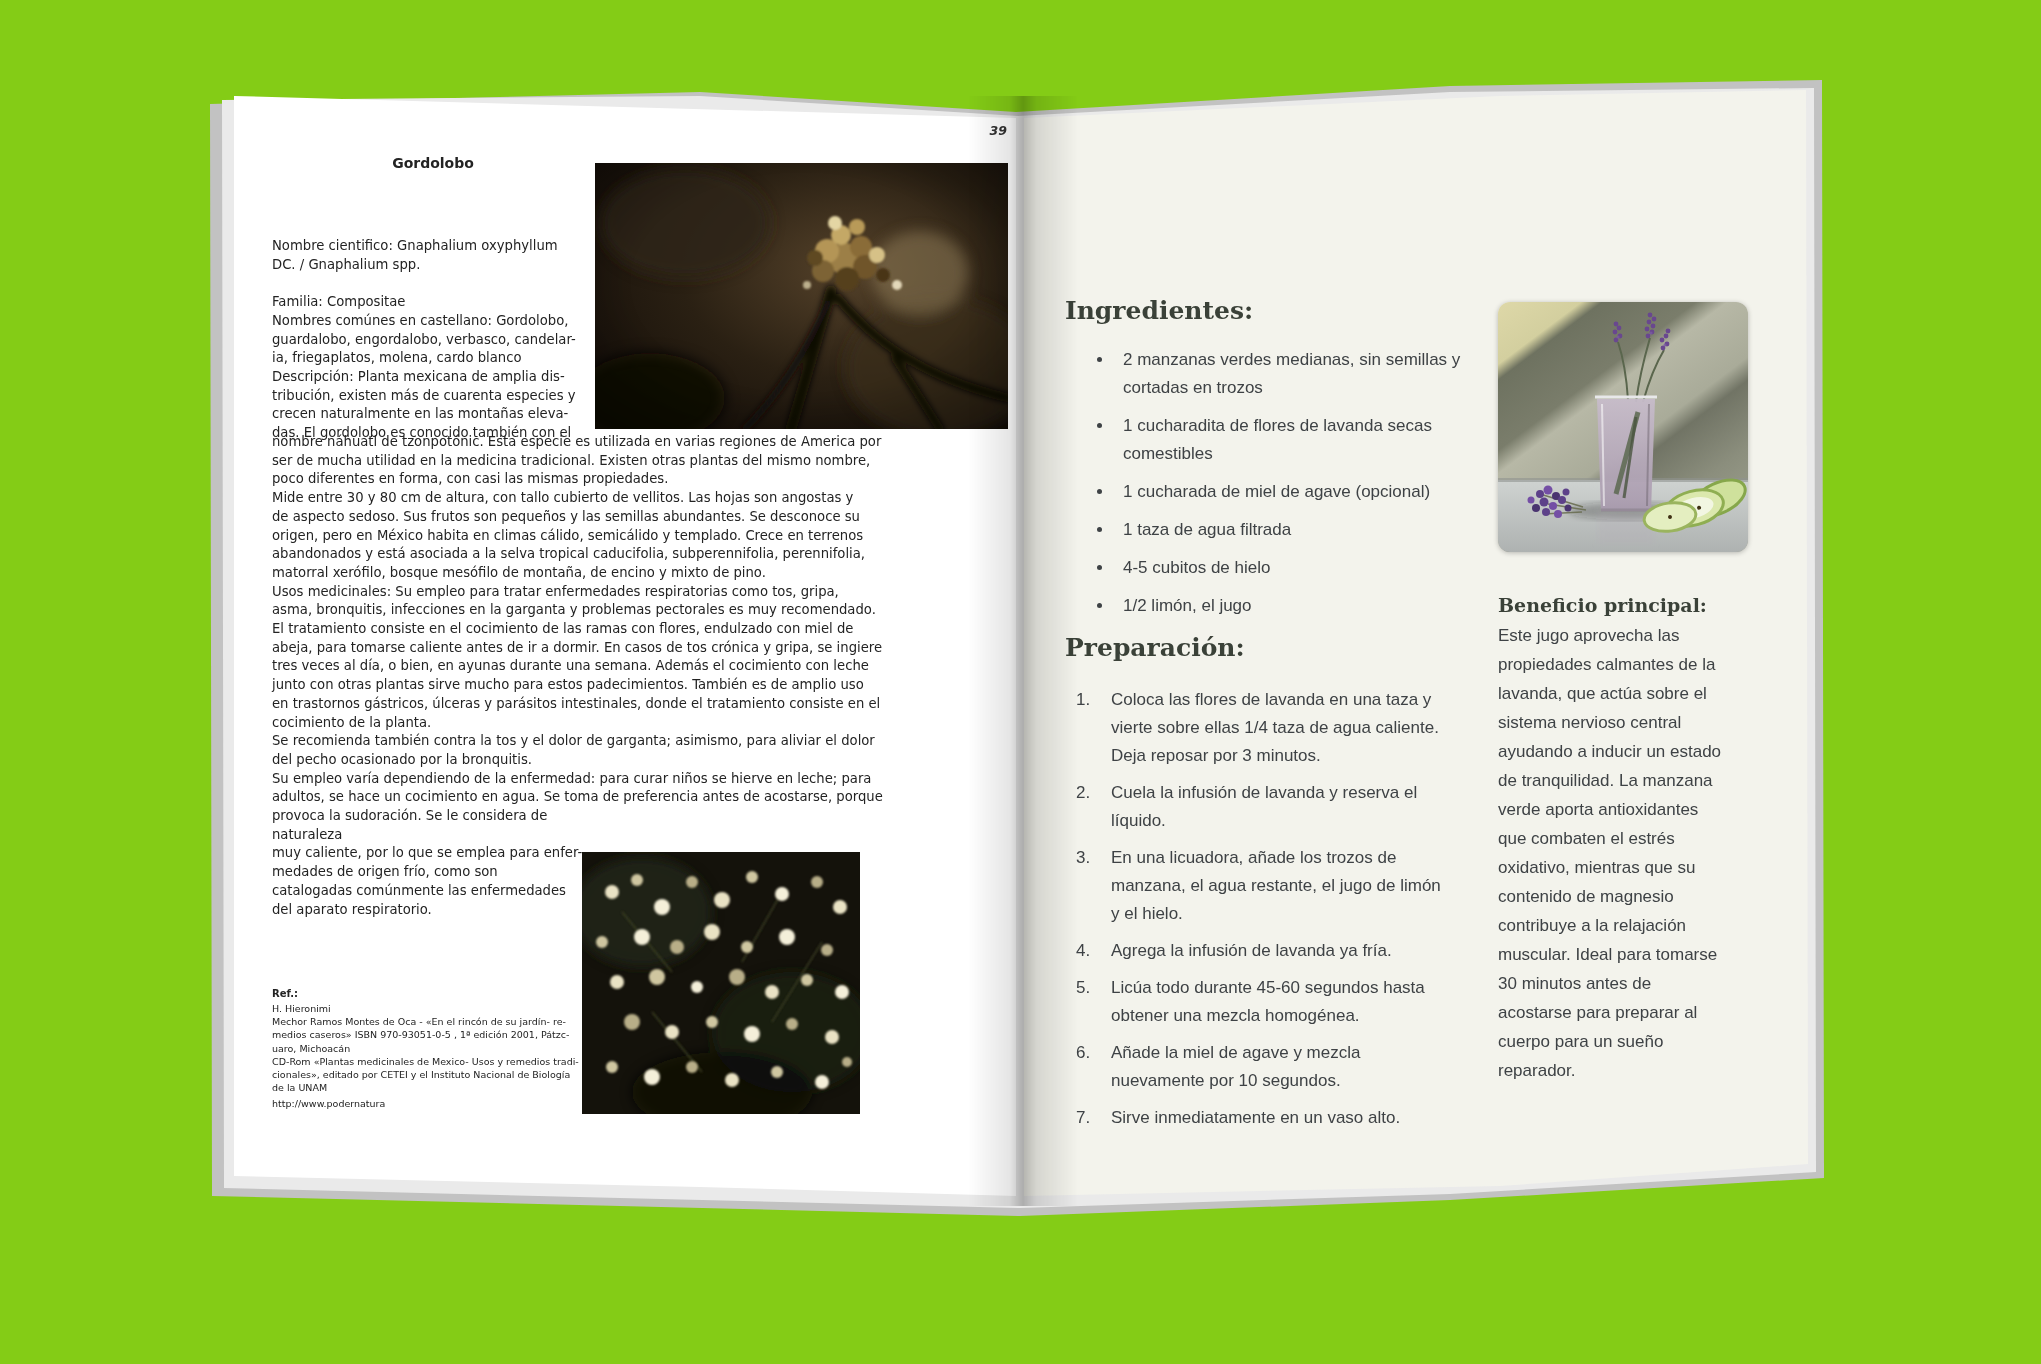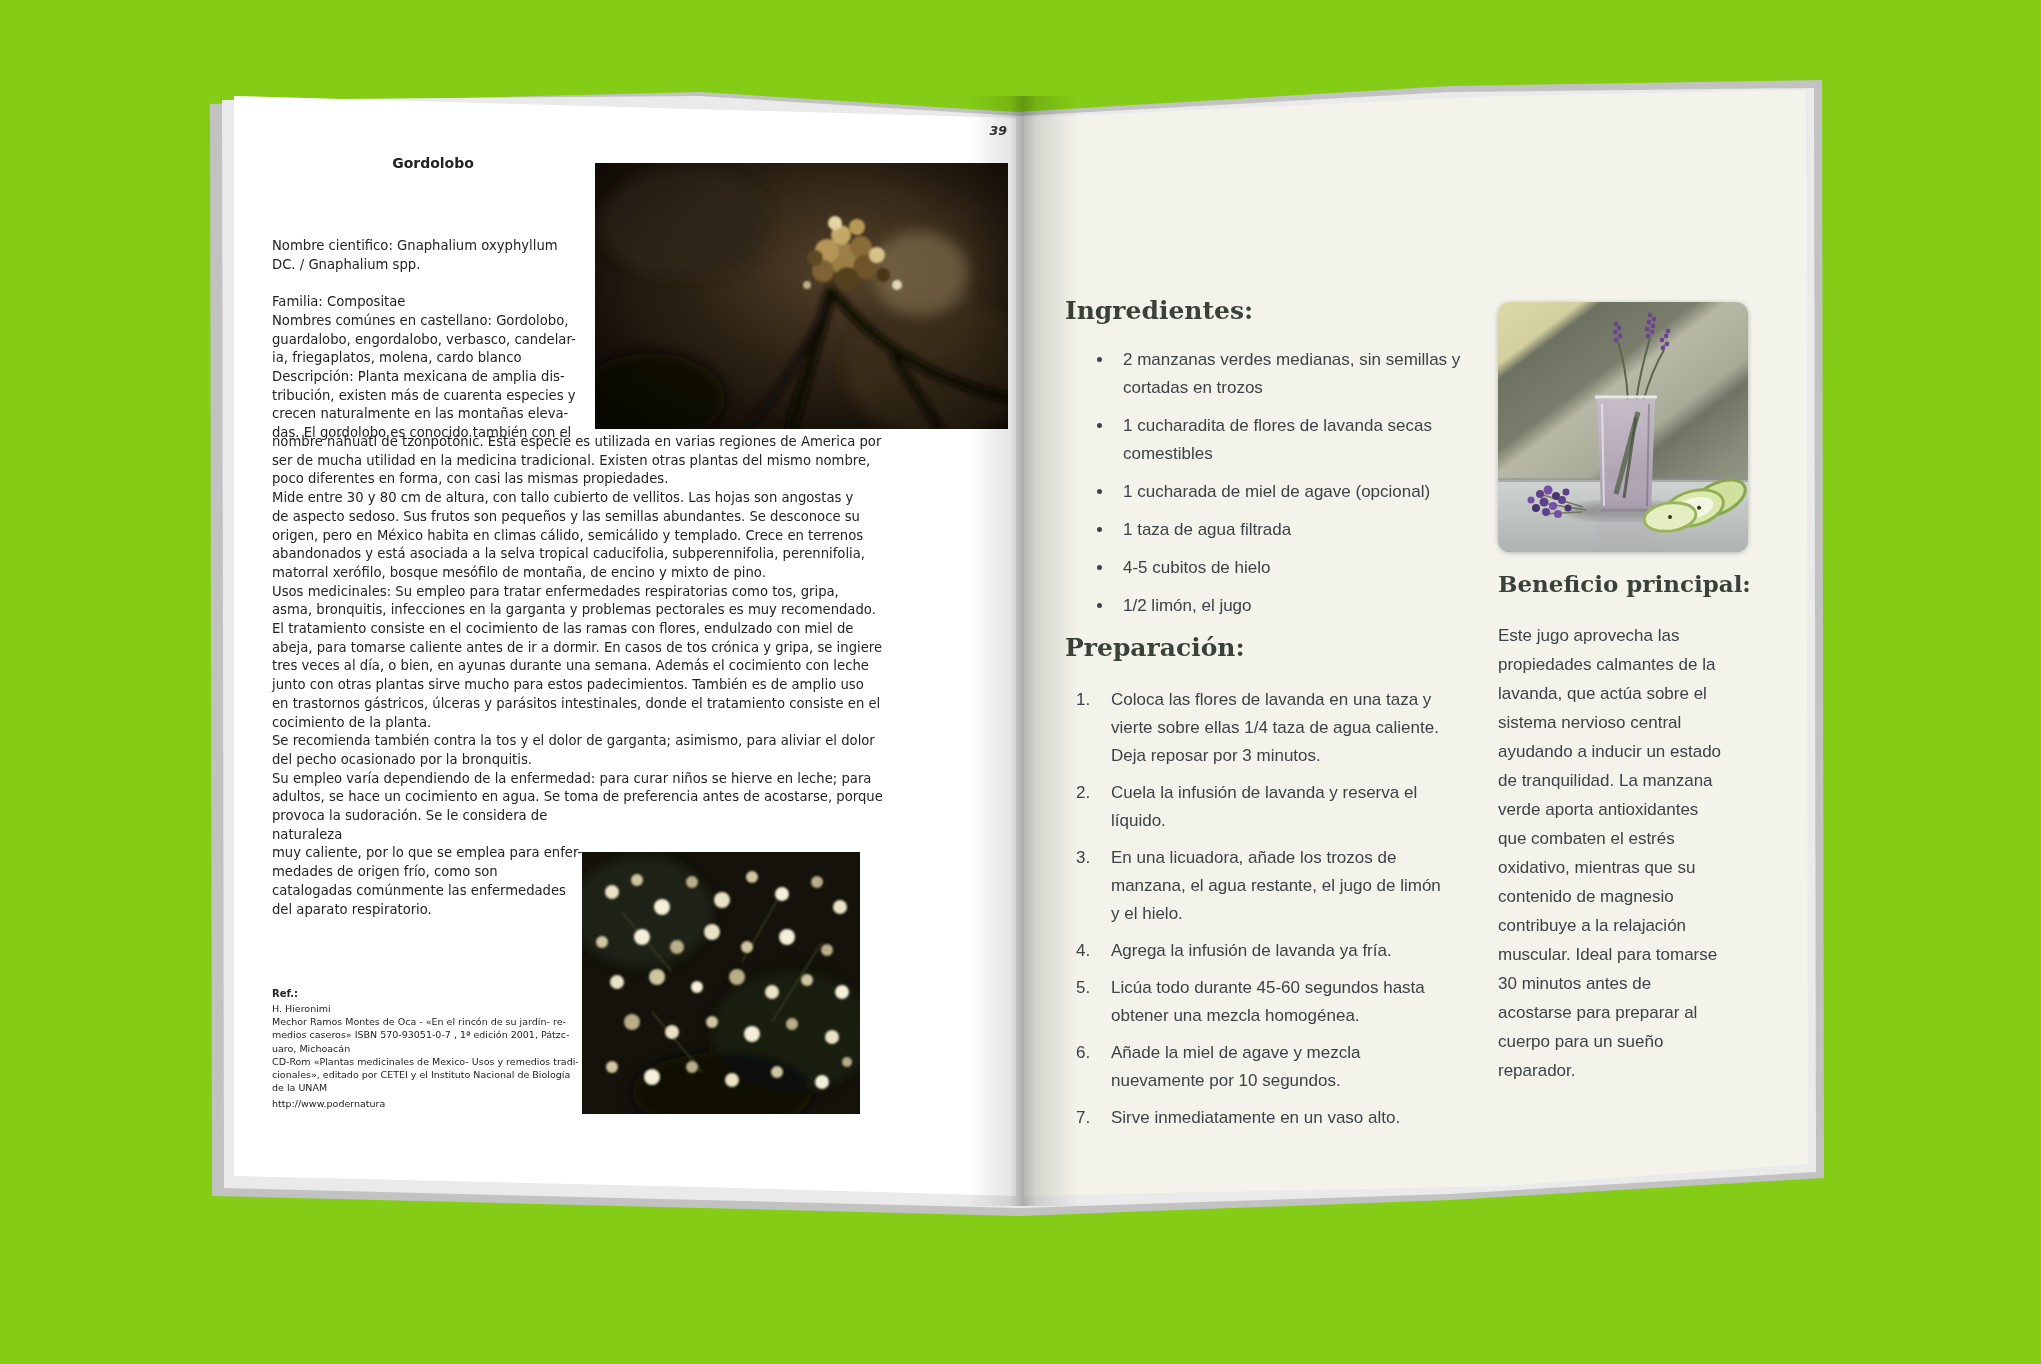--- a/index.html
+++ b/index.html
@@ -34,21 +34,21 @@
 
   .photo{overflow:hidden;}
   .photo-top{left:362px;top:68px;width:413px;height:266px;}
   .photo-bottom{left:349px;top:757px;width:278px;height:262px;}
 
   .serifHead{font-family:"DejaVu Serif",serif;font-weight:bold;color:#3a4138;}
   .rtitle{left:45px;top:34px;width:710px;font-family:"DejaVu Serif",serif;font-weight:bold;
           font-size:43px;line-height:57px;letter-spacing:-0.5px;color:#3a4138;white-space:pre-line;}
   .h-ing{left:45px;top:206px;font-size:25px;}
   .h-prep{left:45px;top:543px;font-size:25px;}
-  .h-ben{left:478px;top:480px;font-size:23px;text-align:right;}
+  .h-ben{left:478px;top:504px;font-size:19px;text-align:right;}
   .rbody{font-family:"Liberation Sans",sans-serif;color:#3e4245;}
   .ul-ing{left:70px;top:256px;width:420px;margin:0;padding-left:24px;list-style:disc;}
   .ul-ing li{padding-left:9px;margin-bottom:10px;white-space:pre-line;
              font-size:17px;line-height:28px;}
   .ol-prep{left:45px;top:596px;width:450px;margin:0;padding-left:30px;list-style:decimal;}
   .ol-prep li{padding-left:16px;margin-bottom:9px;white-space:pre-line;
               font-size:17px;line-height:28px;}
   .photo-juice{left:478px;top:212px;width:250px;height:250px;border-radius:12px;
                box-shadow:0 1px 5px rgba(0,0,0,.25);}
   .p-ben{left:478px;top:531px;width:290px;white-space:pre-line;font-size:17px;line-height:29px;}
@@ -99,21 +99,21 @@
 adultos, se hace un cocimiento en agua. Se toma de preferencia antes de acostarse, porque
 provoca la sudoración. Se le considera de
 naturaleza
 muy caliente, por lo que se emplea para enfer-
 medades de origen frío, como son
 catalogadas comúnmente las enfermedades
 del aparato respiratorio.</div>
     <div class="lrefhead">Ref.:</div>
     <div class="lref">H. Hieronimi
 Mechor Ramos Montes de Oca - «En el rincón de su jardín- re-
-medios caseros» ISBN 570-93051-0-7 , 1ª edición 2001, Pátzc-
+medios caseros» ISBN 970-93051-0-5 , 1ª edición 2001, Pátzc-
 uaro, Michoacán
 CD-Rom «Plantas medicinales de Mexico- Usos y remedios tradi-
 cionales», editado por CETEI y el Instituto Nacional de Biología
 de la UNAM</div>
     <div class="lurl">http://www.podernatura</div>
 
     <div class="photo photo-top">
       <svg width="413" height="266" viewBox="0 0 413 266">
         <defs>
           <radialGradient id="g1" cx="62%" cy="40%" r="75%">

